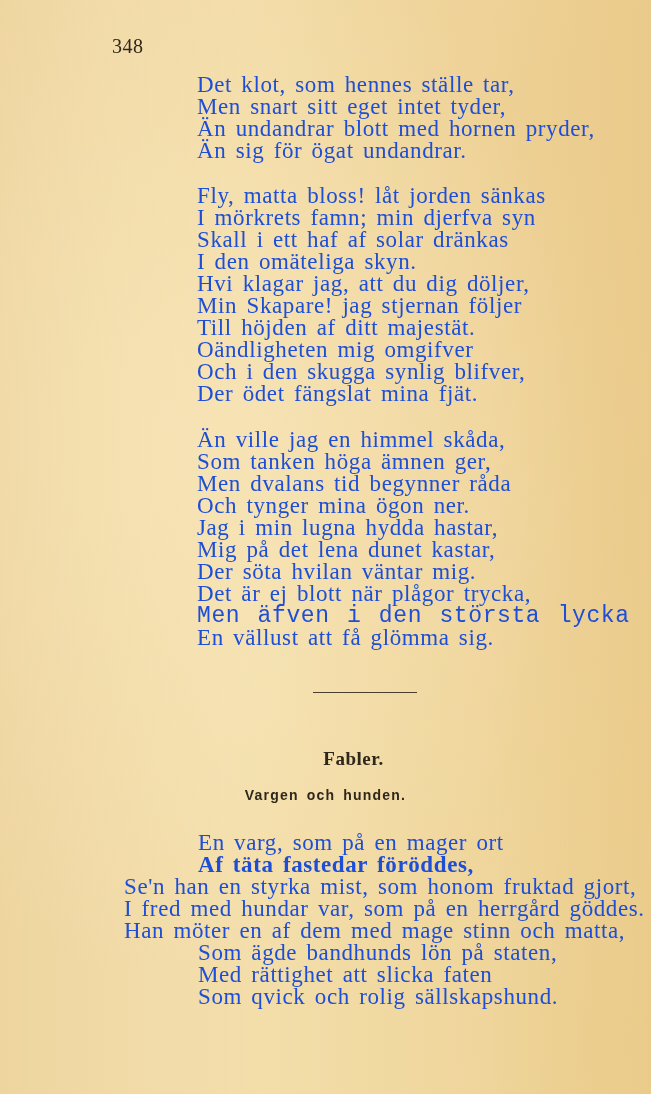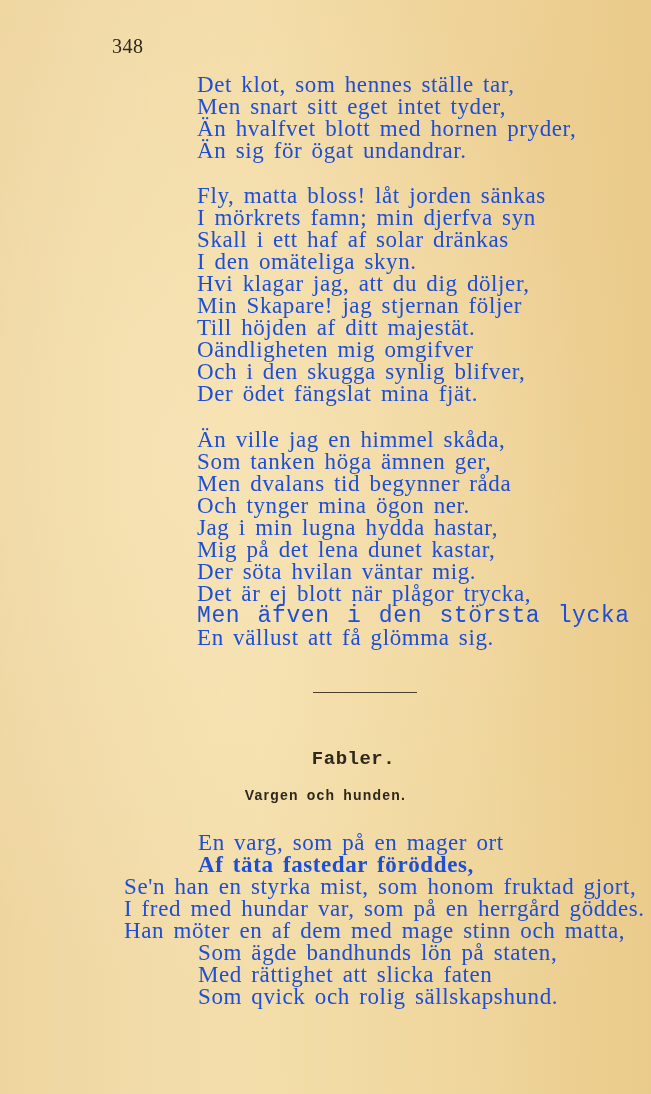--- a/index.html
+++ b/index.html
@@ -49,21 +49,21 @@
       width: 104px;
       height: 0;
       border-top: 1.3px solid #4a3f2c;
     }
     .section-title {
       position: absolute;
       left: 0;
       width: 100%;
       top: 748px;
       text-align: center;
-      font-family: Liberation Mono, monospace;
+      font-family: Liberation Serif, serif;
       font-weight: bold;
       font-size: 19px;
       letter-spacing: 0.5px;
       color: #2e271b;
       padding-left: 56px;
       box-sizing: border-box;
     }
     .poem-title {
       position: absolute;
       left: 0;
@@ -82,21 +82,21 @@
 </head>
 <body>
 
 <div class="page">
 
   <div class="page-number">348</div>
 
   <div>
     <div class="line" style="left:197px; top:74px;">Det klot, som hennes ställe tar,</div>
     <div class="line" style="left:197px; top:96px;">Men snart sitt eget intet tyder,</div>
-    <div class="line" style="left:197px; top:118px;">Än hvalfvet blott med hornen pryder,</div>
+    <div class="line" style="left:197px; top:118px;">Än undandrar blott med hornen pryder,</div>
     <div class="line" style="left:197px; top:140px;">Än sig för ögat undandrar.</div>
   </div>
 
   <div>
     <div class="line" style="left:197px; top:185px;">Fly, matta bloss! låt jorden sänkas</div>
     <div class="line" style="left:197px; top:207px;">I mörkrets famn; min djerfva syn</div>
     <div class="line" style="left:197px; top:229px;">Skall i ett haf af solar dränkas</div>
     <div class="line" style="left:197px; top:251px;">I den omäteliga skyn.</div>
     <div class="line" style="left:197px; top:273px;">Hvi klagar jag, att du dig döljer,</div>
     <div class="line" style="left:197px; top:295px;">Min Skapare! jag stjernan följer</div>

